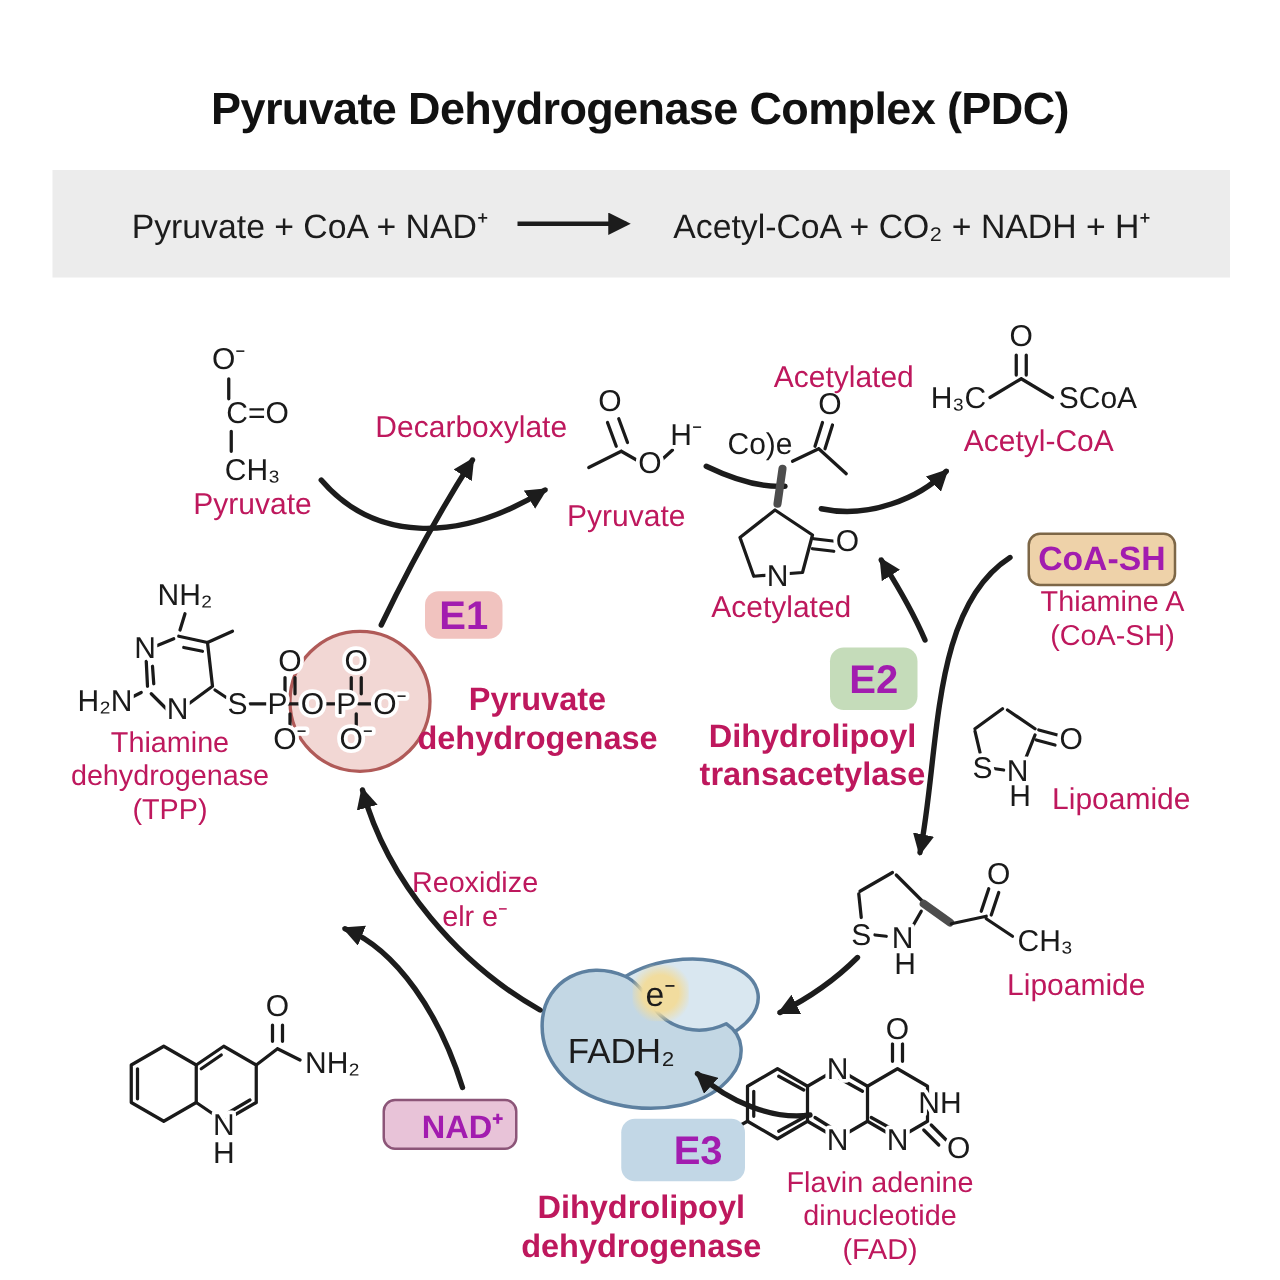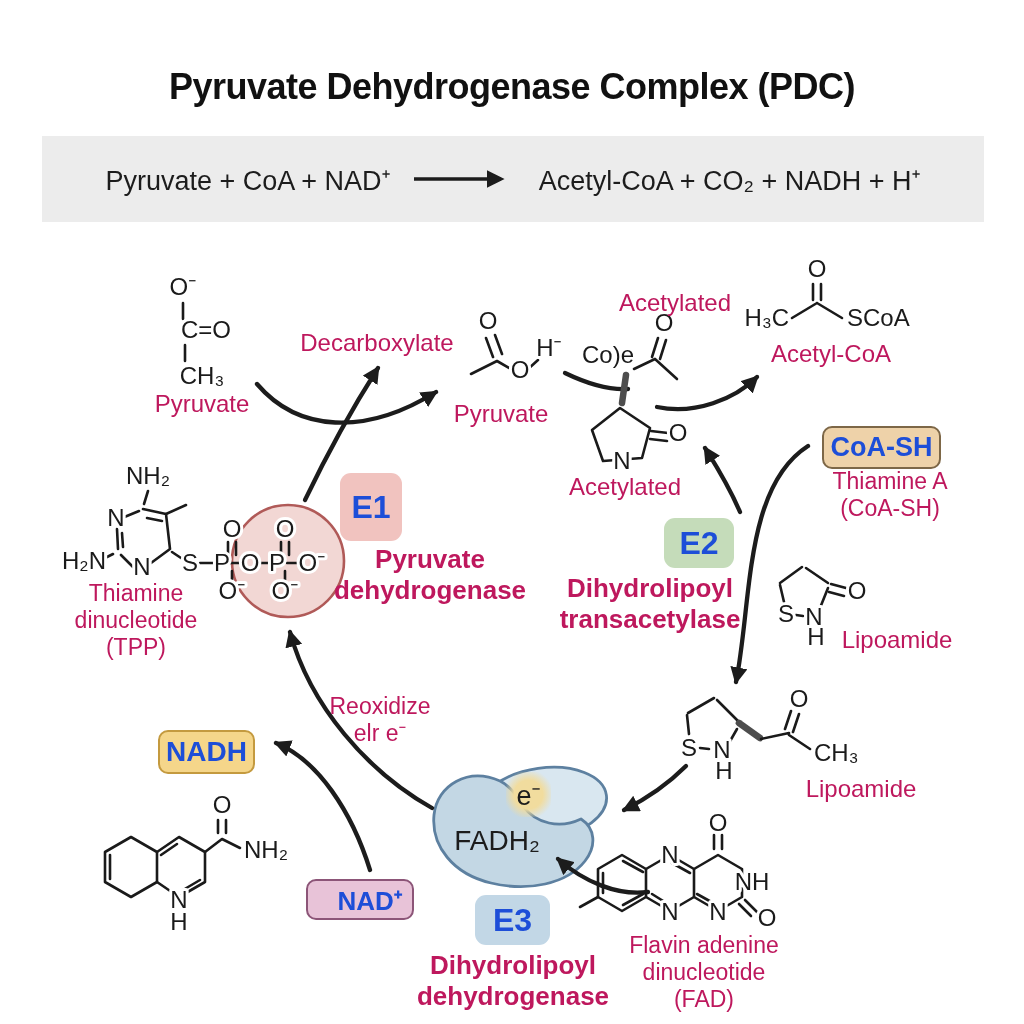--- a/index.html
+++ b/index.html
@@ -9,24 +9,24 @@
            font-size:36px; font-weight:800; letter-spacing:-0.5px; color:#111; }
   .banner { position:absolute; left:42px; top:104px; width:942px; height:86px; background:#ececec;
             display:flex; align-items:center; justify-content:center; gap:20px;
             font-size:27px; font-weight:500; color:#1c1c1c; }
   .art { position:absolute; left:0; top:0; }
   .lbl { position:absolute; transform:translate(-50%,-50%); text-align:center;
          white-space:pre-line; font-size:24px; line-height:1.18; color:#be185d; }
   .lbl.sm  { font-size:23px; }
   .lbl.bold{ font-weight:700; font-size:26px; }
   .badge { position:absolute; display:flex; align-items:center; justify-content:center;
-           border-radius:11px; font-weight:700; color:#1d4ed8; }
-  .badge.e1 { left:340px; top:441px; width:62px;  height:68px; background:#f1c3bf; font-size:32px; }
+           border-radius:11px; font-weight:700; color:#a21caf; }
+  .badge.e1 { left:340px; top:441px; width:62px;  height:38px; background:#f1c3bf; font-size:32px; }
   .badge.e2 { left:664px; top:486px; width:70px;  height:50px; background:#c5dcba; font-size:32px; }
-  .badge.e3 { left:475px; top:863px; width:75px;  height:50px; background:#c2d7e6; font-size:32px; }
+  .badge.e3 { left:497px; top:863px; width:75px;  height:50px; background:#c2d7e6; font-size:32px;padding-left:24px; }
   .badge.coash { left:822px; top:394px; width:115px; height:39px; background:#eed2a9;
                  border:2.5px solid #7d6747; border-radius:10px; font-size:27px; }
   .badge.nadh  { left:158px; top:698px; width:93px;  height:40px; background:#f5d68a;
                  border:2.5px solid #c49a3f; border-radius:10px; font-size:28px; }
   .badge.nadp  { left:306px; top:847px; width:84px;  height:37px; background:#e8c3d8;
                  border:2.5px solid #8c5578; border-radius:10px; font-size:26px;padding-left:20px; }
   .electron { position:absolute; left:506px; top:740px; width:45px; height:45px;
               display:flex; align-items:center; justify-content:center; font-size:27px; font-weight:500;
               background:radial-gradient(circle, #f1dc9e 0%, #f1dc9e 45%, rgba(241,220,158,0) 78%); }
   .fadh2 { position:absolute; left:497px; top:809px; transform:translate(-50%,-50%);
@@ -202,30 +202,29 @@
 (CoA-SH)</div>
   <div class="lbl bold" style="left:430px; top:543px;">Pyruvate
 dehydrogenase</div>
   <div class="lbl bold" style="left:650px; top:572px;">Dihydrolipoyl
 transacetylase</div>
   <div class="lbl bold" style="left:513px; top:949px;">Dihydrolipoyl
 dehydrogenase</div>
   <div class="lbl" style="left:897px; top:608px;">Lipoamide</div>
   <div class="lbl" style="left:861px; top:757px;">Lipoamide</div>
   <div class="lbl sm" style="left:136px; top:589px;">Thiamine
-dinucleotide
+dehydrogenase
 (TPP)</div>
   <div class="lbl sm" style="left:380px; top:688px;">Reoxidize
 elr e⁻</div>
   <div class="lbl sm" style="left:704px; top:941px;">Flavin adenine
 dinucleotide
 (FAD)</div>
   <div class="fadh2">FADH₂</div>
   <div class="electron">e⁻</div>
 
   <div class="badge e1">E1</div>
   <div class="badge e2">E2</div>
   <div class="badge e3">E3</div>
   <div class="badge coash">CoA-SH</div>
-  <div class="badge nadh">NADH</div>
   <div class="badge nadp">NAD⁺</div>
 
 </div>
 
 </body></html>

